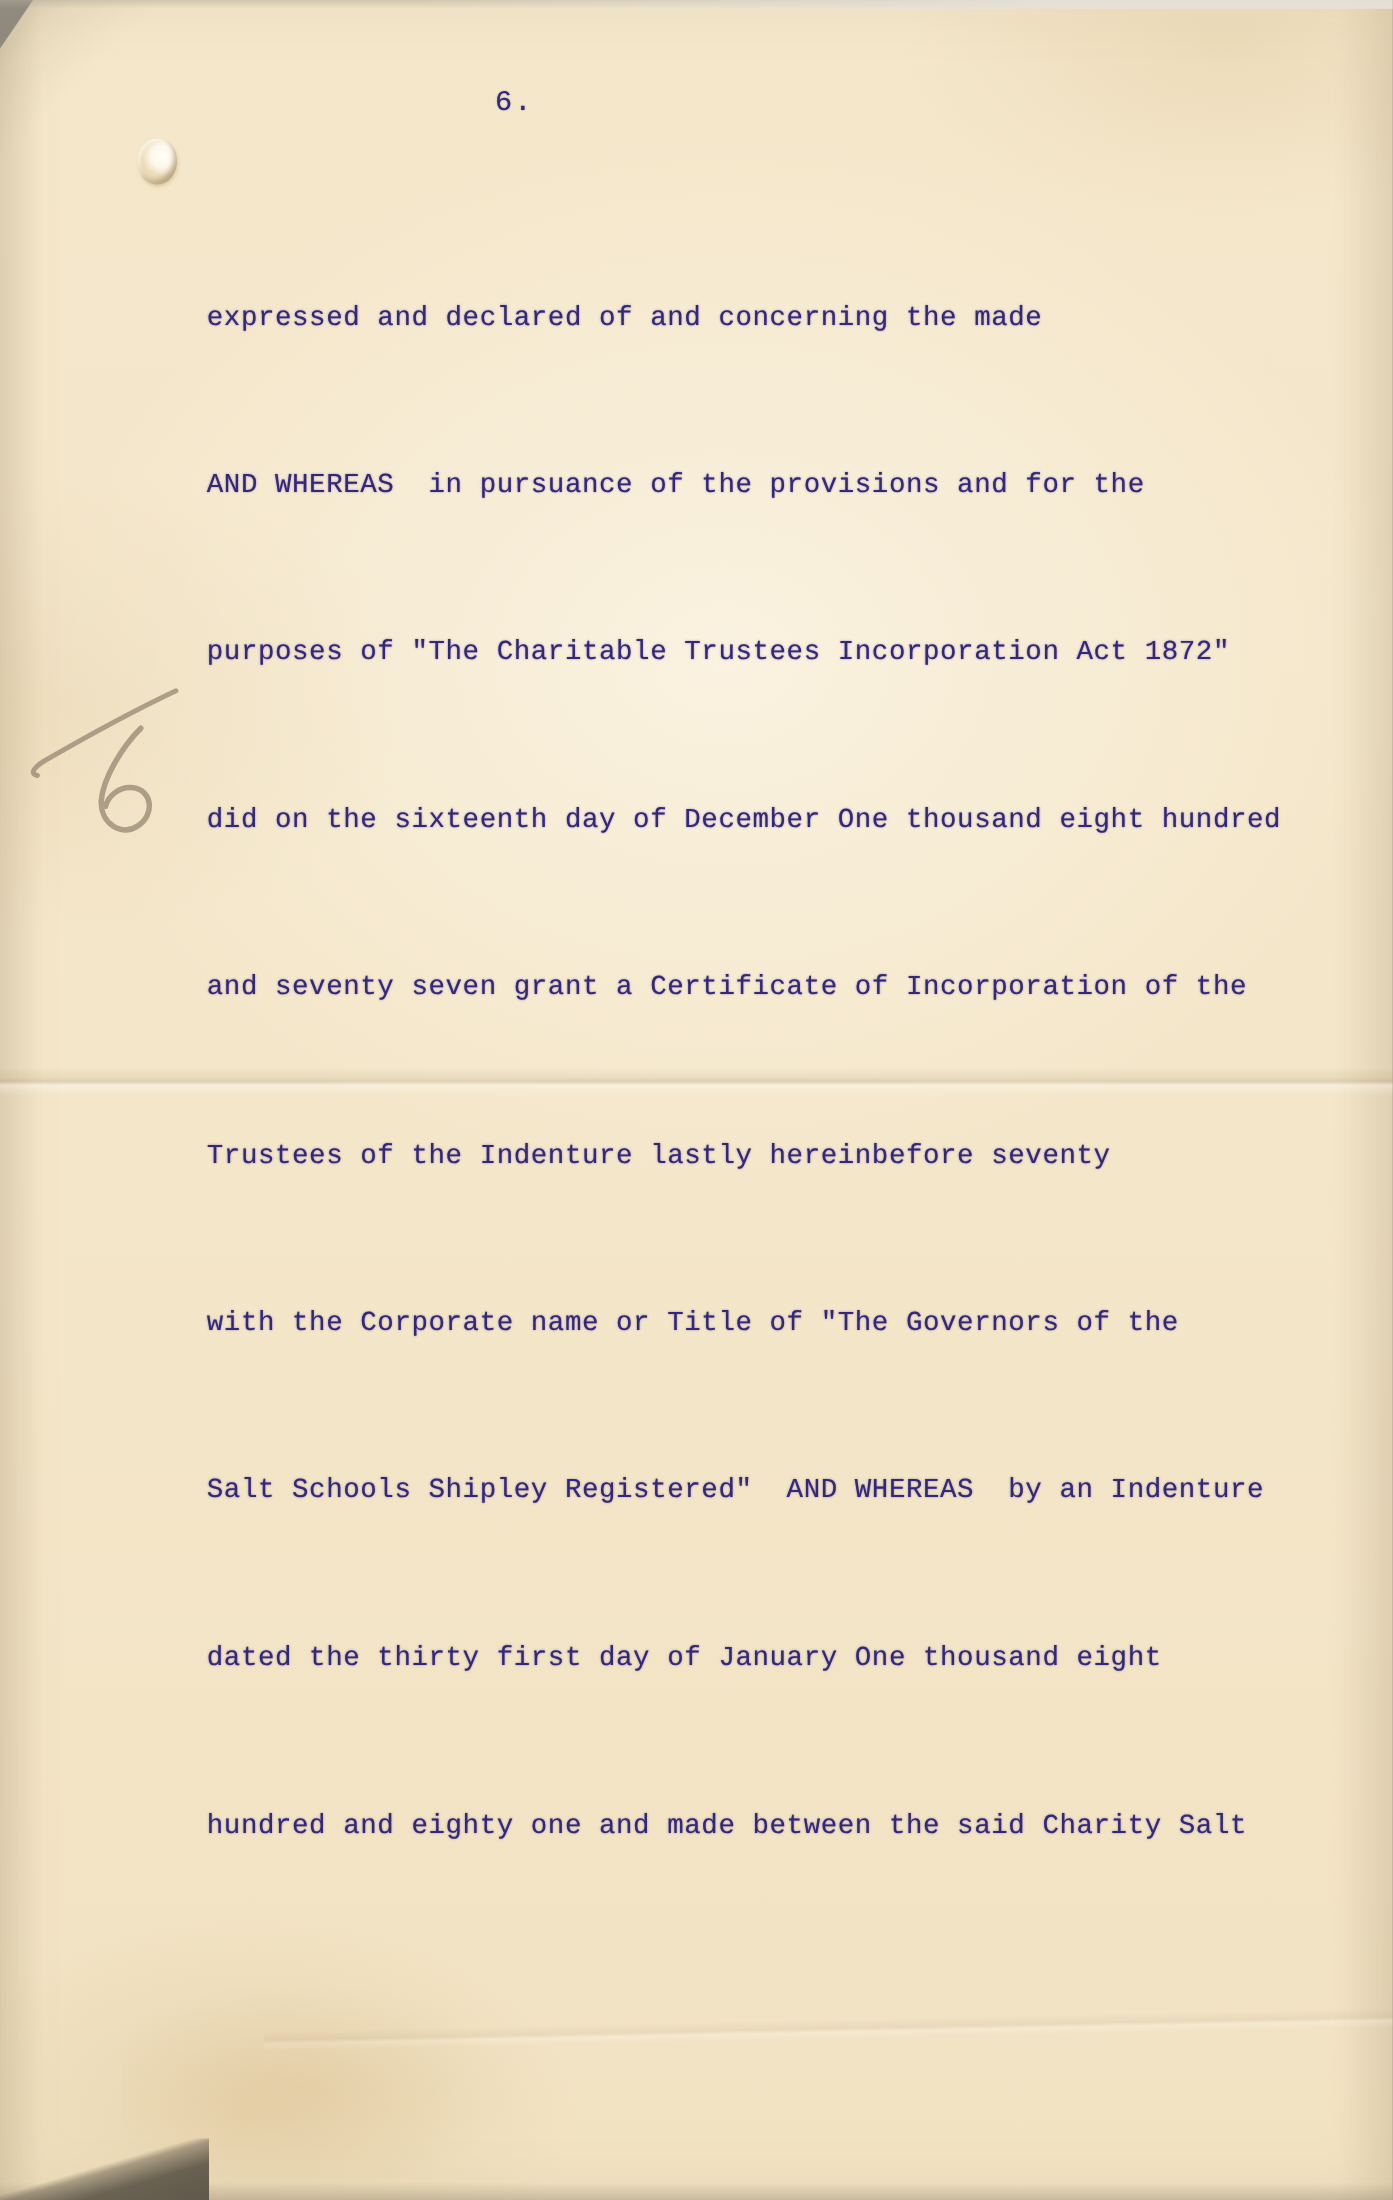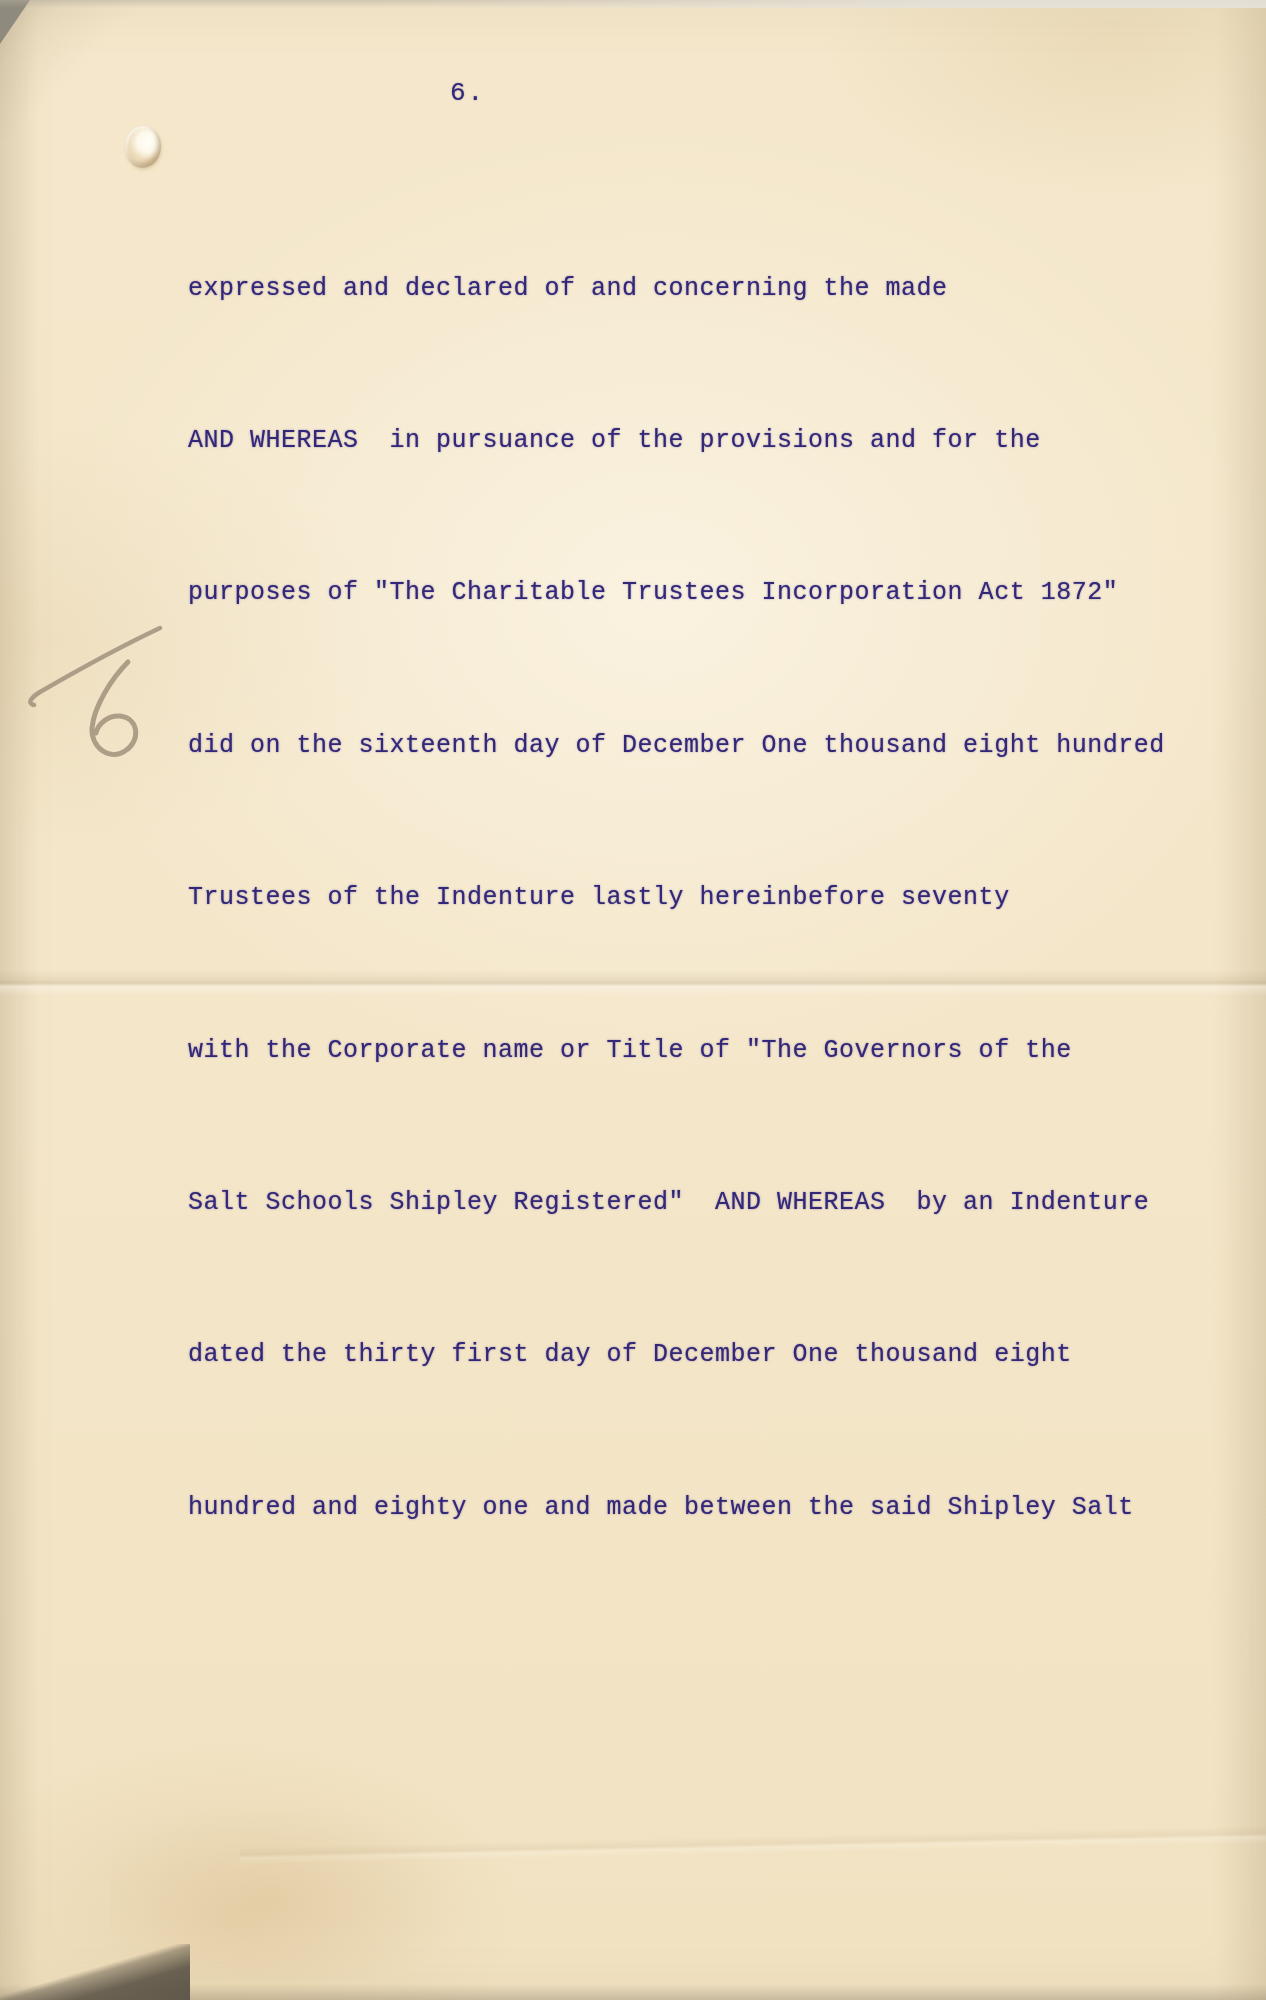--- a/index.html
+++ b/index.html
@@ -101,25 +101,26 @@
     <path d="M 120 50 C 104 66, 86 94, 84 116 C 83 136, 102 149, 117 139 C 133 129, 131 106, 112 104 C 100 103, 90 112, 88 121" fill="none" stroke="var(--pencil-color,#a2927d)" stroke-width="5" stroke-linecap="round"></path>
   </svg>
 
   <div class="pagenum">6.</div>
 
   <div class="text">
     <div class="ln">expressed and declared of and concerning the made</div>
     <div class="ln">AND WHEREAS  in pursuance of the provisions and for the</div>
     <div class="ln">purposes of "The Charitable Trustees Incorporation Act 1872"</div>
     <div class="ln">did on the sixteenth day of December One thousand eight hundred</div>
+    <div class="ln">and seventy seven grant a Certificate of Incorporation of the</div>
     <div class="ln">Trustees of the Indenture lastly hereinbefore seventy</div>
     <div class="ln">with the Corporate name or Title of "The Governors of the</div>
     <div class="ln">Salt Schools Shipley Registered"  AND WHEREAS  by an Indenture</div>
-    <div class="ln">dated the thirty first day of December One thousand eight</div>
-    <div class="ln">hundred and eighty one and made between the said Shipley Salt</div>
+    <div class="ln">dated the thirty first day of January One thousand eight</div>
+    <div class="ln">hundred and eighty one and made between the said Charity Salt</div>
     
     
     
     
     
     
     
     
     
     

